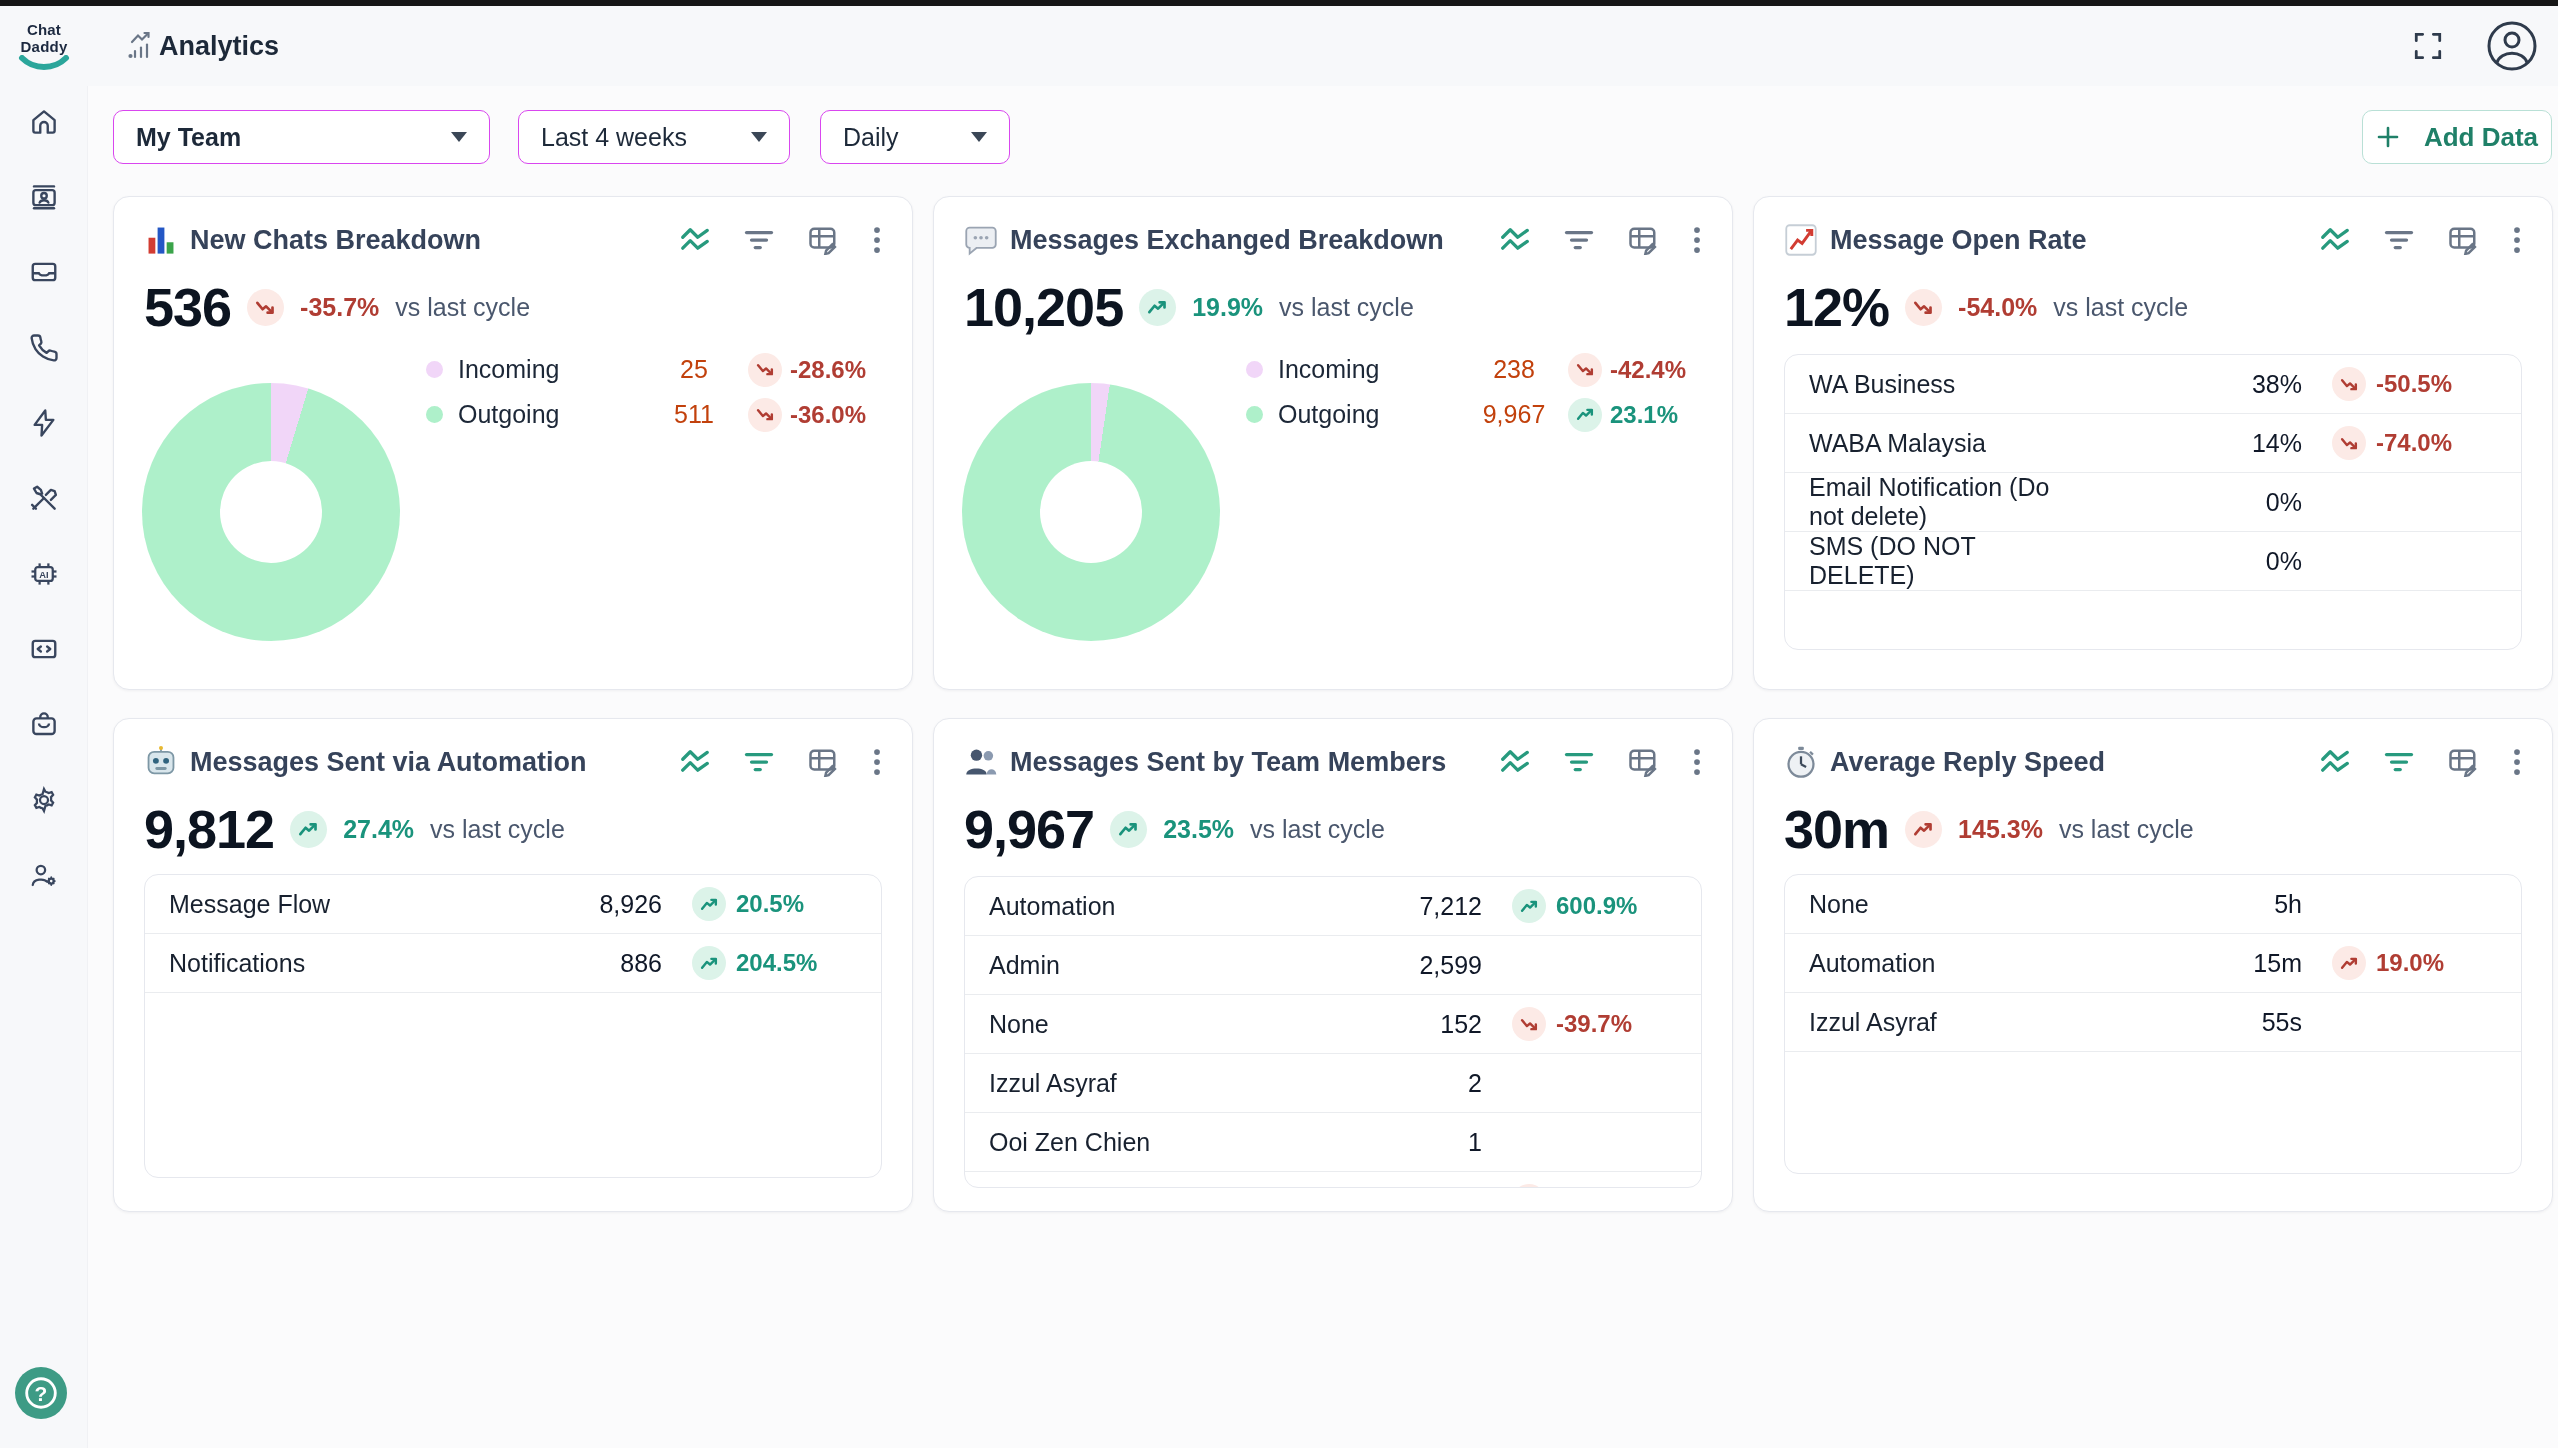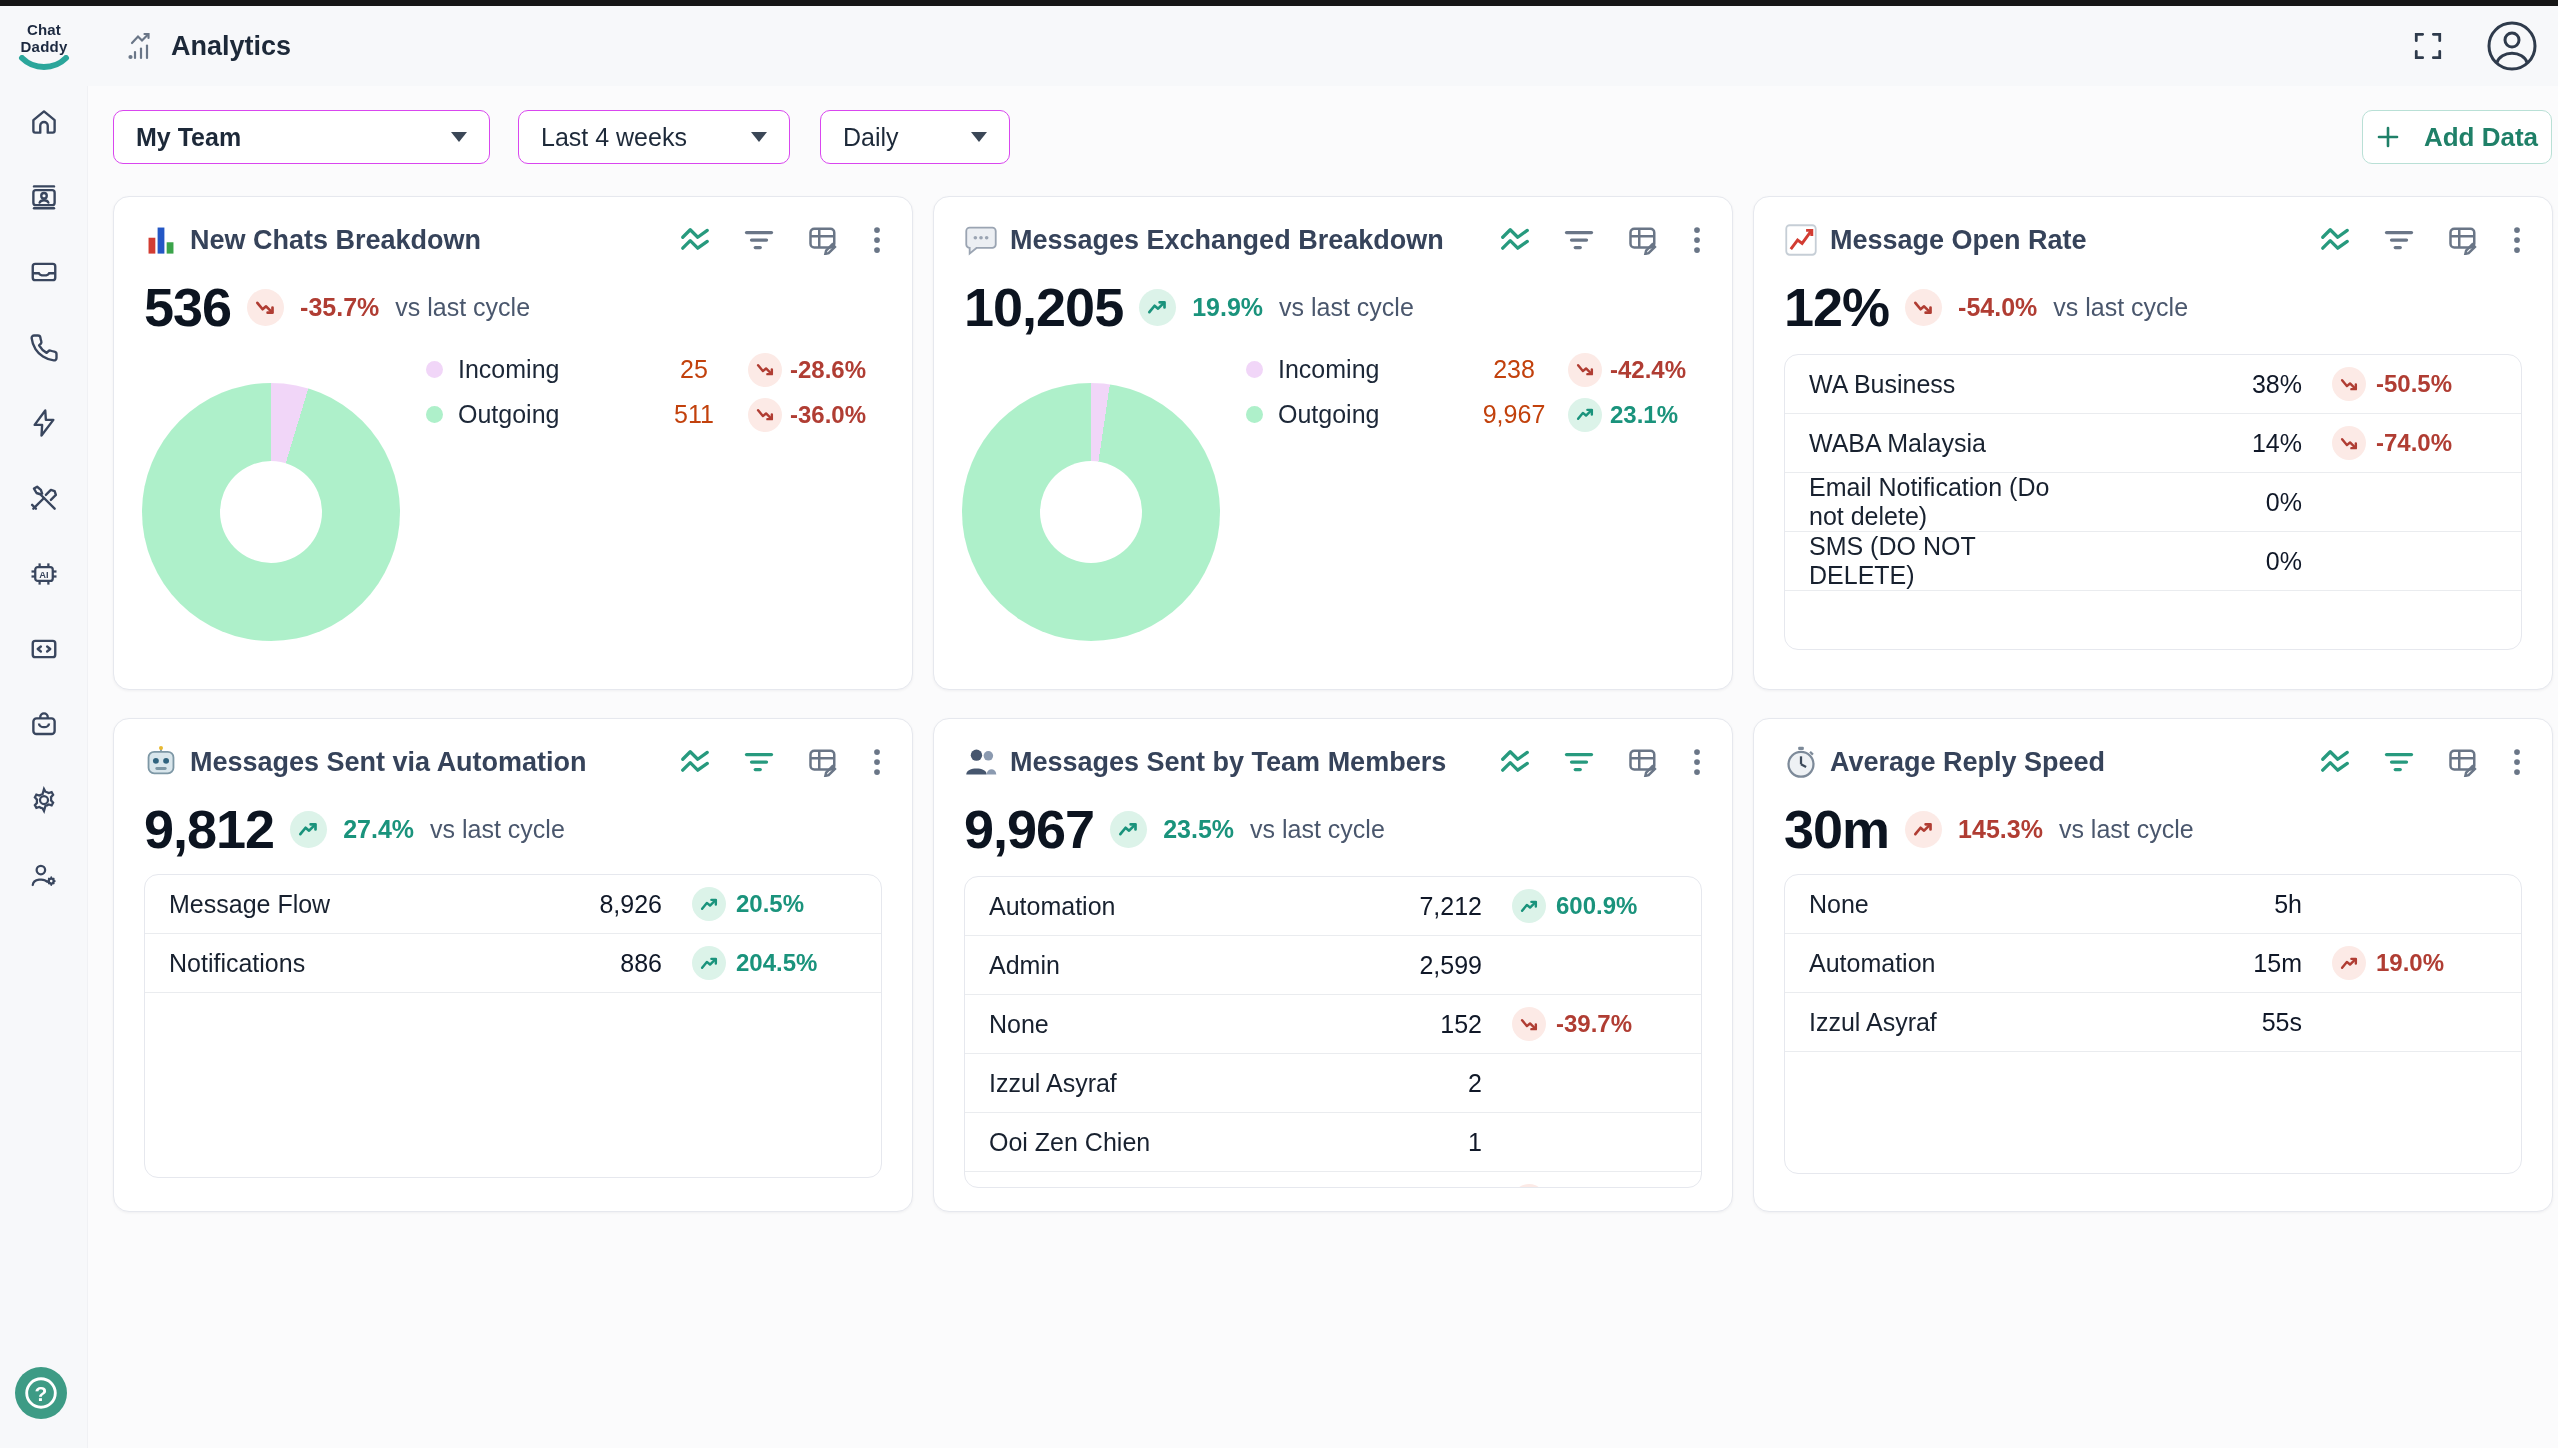--- a/index.html
+++ b/index.html
@@ -2,21 +2,21 @@
 <html><head>
 <meta charset="utf-8">
 <style>
   *{box-sizing:border-box;margin:0;padding:0}
   html,body{width:2558px;height:1448px}
   body{font-family:"Liberation Sans",sans-serif;background:#fbfbfc;overflow:hidden;position:relative}
   .topstrip{position:absolute;left:0;top:0;width:2558px;height:6px;background:#161616}
   .appbar{position:absolute;left:0;top:6px;width:2558px;height:80px;background:#f7f8fa;display:flex;align-items:center}
   .logo{width:88px;flex:none;display:flex;flex-direction:column;align-items:center;cursor:pointer}
   .logo .lt{font-size:15px;font-weight:800;color:#1c2940;line-height:17px;letter-spacing:.2px}
-  .pagehead{display:flex;align-items:flex-end;gap:13px;margin-left:40px}
+  .pagehead{display:flex;align-items:flex-start;gap:1px;margin-left:40px}
   .pagetitle{font-size:27px;font-weight:600;color:#1d2939}
   .appbar-right{margin-left:auto;display:flex;align-items:center;gap:42px;padding-right:20px}
   .sidebar{position:absolute;left:0;top:86px;width:88px;height:1362px;background:#f7f8fa;border-right:1px solid #f0f1f4}
   .snav{position:absolute;left:29px;width:30px;height:30px;cursor:pointer;color:#39465e}
   .helpbtn{position:absolute;left:15px;top:1367px;width:52px;height:52px;border-radius:50%;background:#3d9b85;display:flex;align-items:center;justify-content:center;cursor:pointer}
   .filters{position:absolute;left:0;top:86px;width:2558px;height:110px}
   .dd{position:absolute;top:24px;height:54px;background:#fff;border:1px solid #d946ef;border-radius:10px;display:flex;align-items:center;padding:0 22px;cursor:pointer}
   .dd .lbl{font-size:25px;color:#1d2939;font-weight:500}
   .dd.bold .lbl{font-weight:700}
   .caret{width:0;height:0;border-left:8px solid transparent;border-right:8px solid transparent;border-top:10px solid #3b4757;margin-left:auto}

